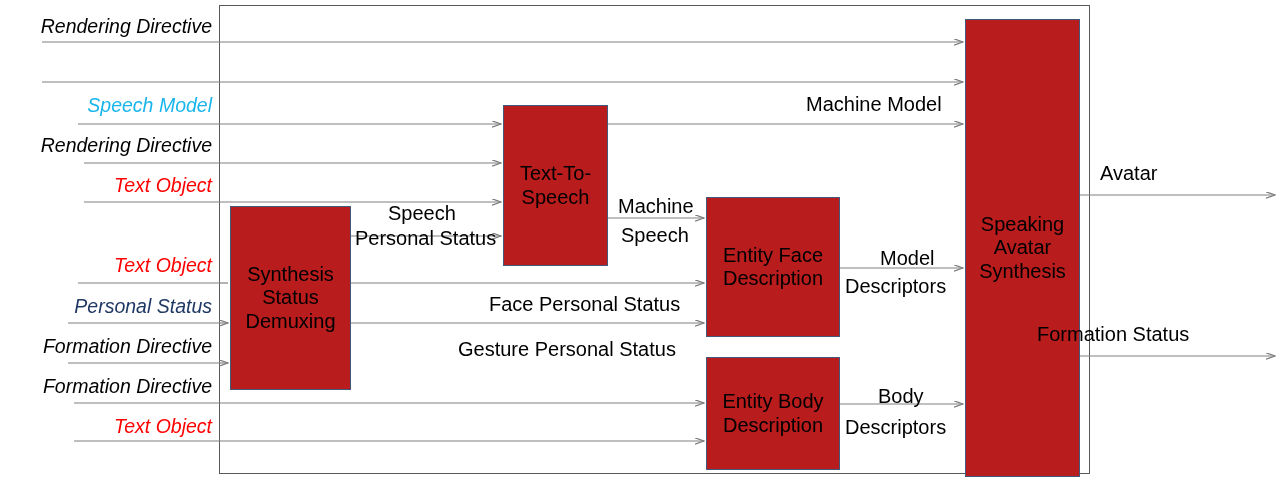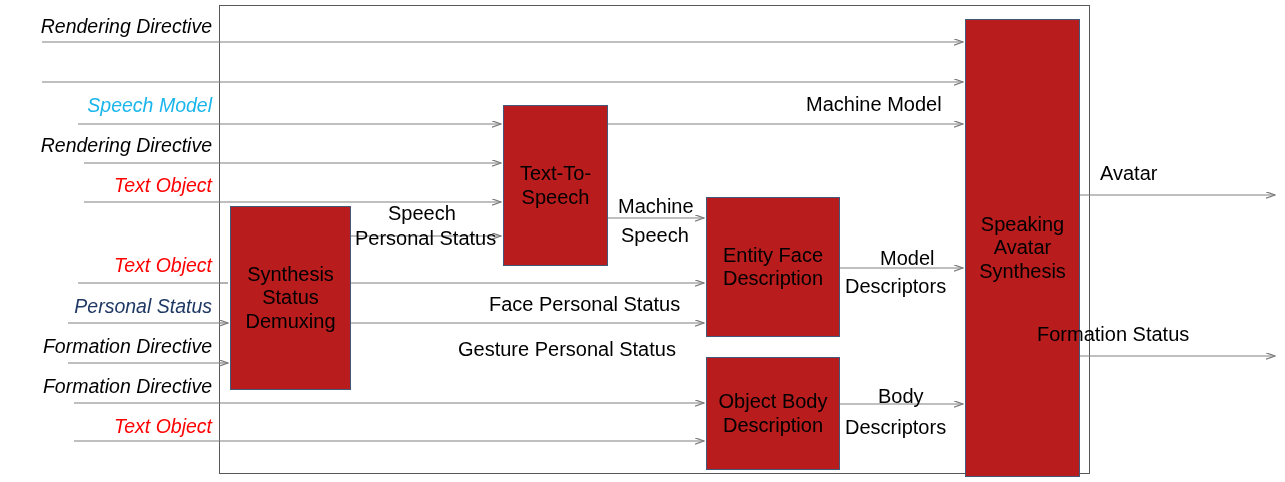--- a/index.html
+++ b/index.html
@@ -103,21 +103,21 @@
     <span style="white-space:pre-line;">Text-To-
 Speech</span>
   </div>
 
   <div class="box" style="left:706px;top:197px;width:134px;height:140px;">
     <span style="white-space:pre-line;">Entity Face
 Description</span>
   </div>
 
   <div class="box" style="left:706px;top:357px;width:134px;height:113px;">
-    <span style="white-space:pre-line;">Object Body
+    <span style="white-space:pre-line;">Entity Body
 Description</span>
   </div>
 
   <div class="box" style="left:965px;top:12px;width:115px;height:458px;margin-top:7px;">
     <span style="white-space:pre-line;">Speaking
 Avatar
 Synthesis</span>
   </div>
 
   <div class="lbl" style="left:388px;top:203px;">Speech</div>

